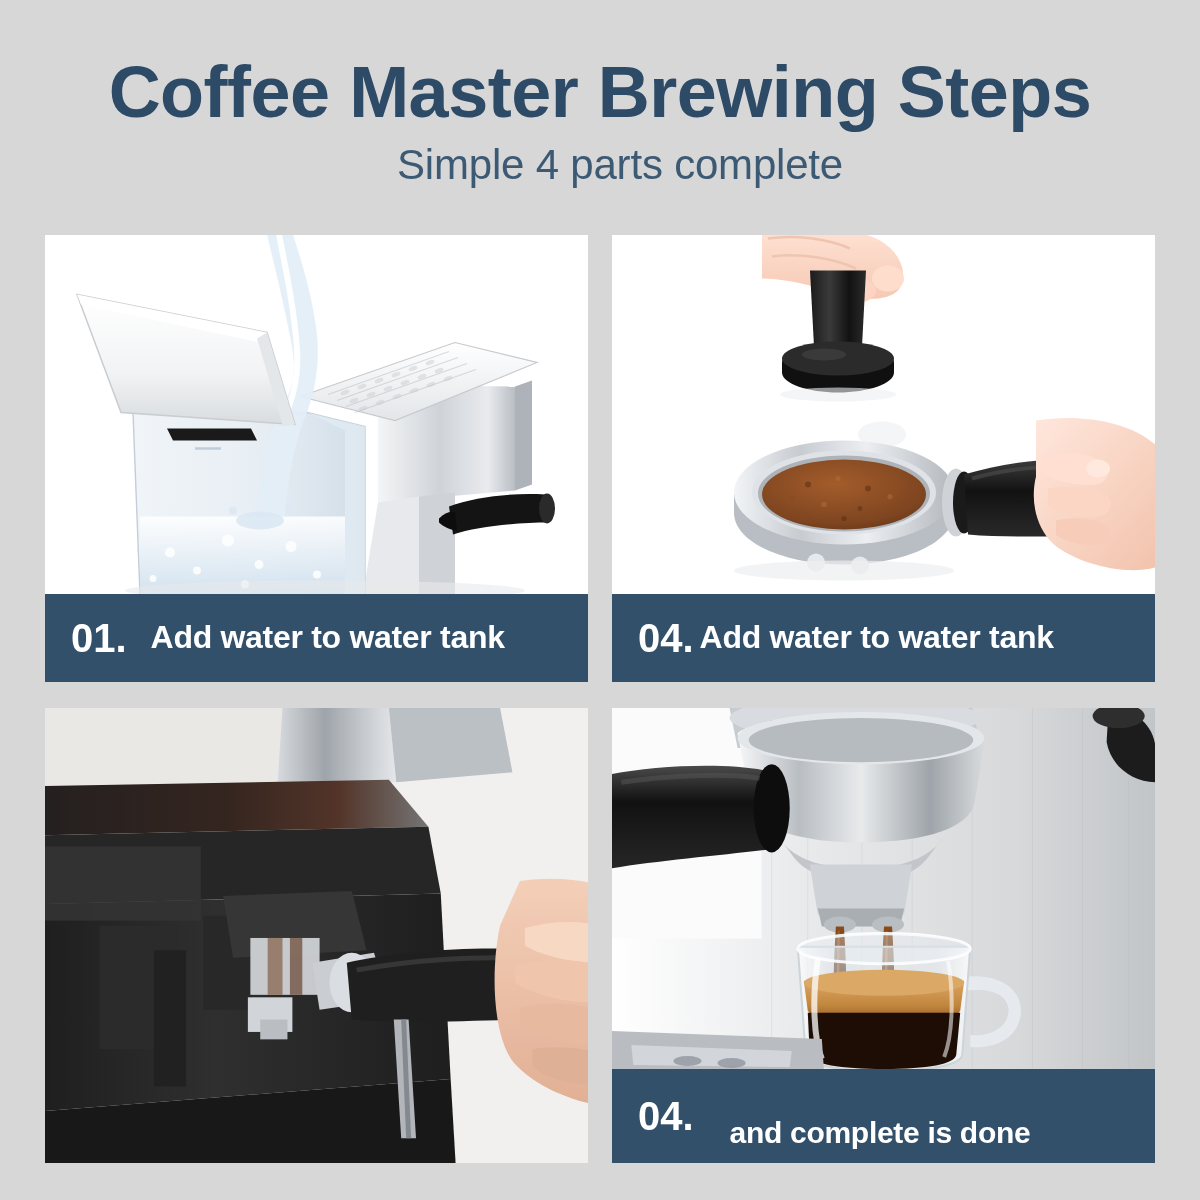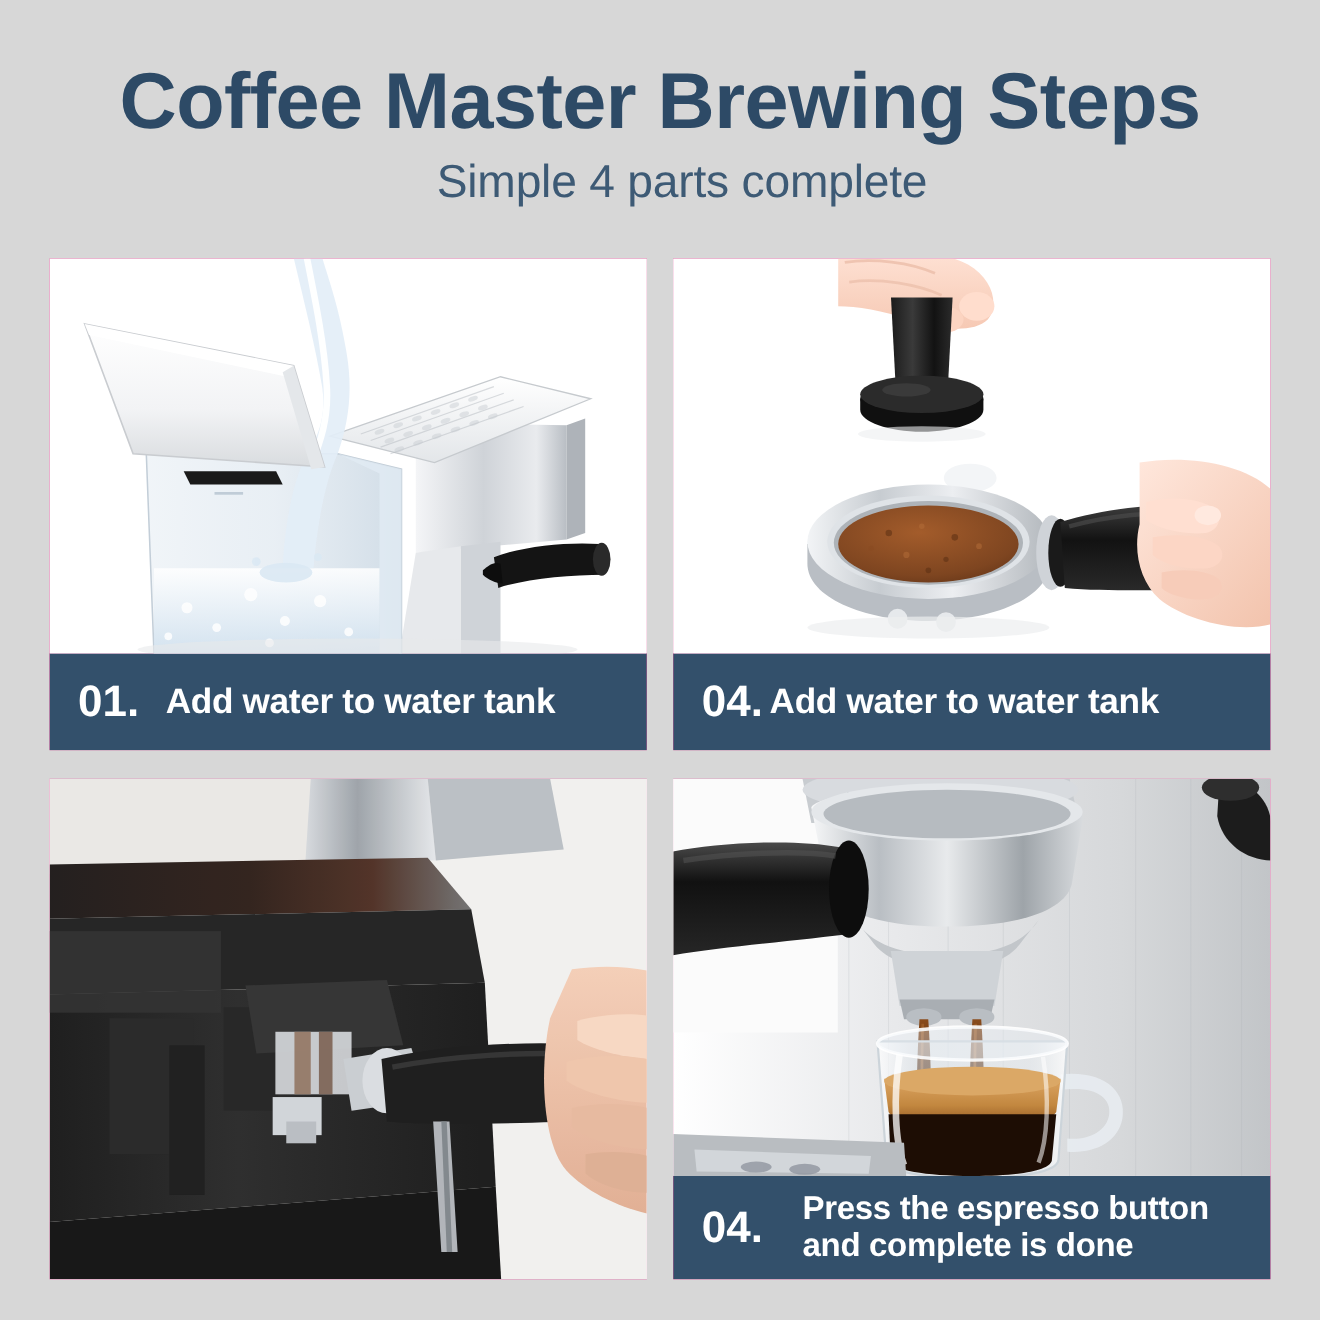--- a/index.html
+++ b/index.html
@@ -514,20 +514,20 @@
           <path d="M20 336 L180 342 L178 358 L22 356 Z" fill="#d2d6da"></path>
           <g fill="#9196a0" opacity="0.8">
             <ellipse cx="76" cy="352" rx="14" ry="5"></ellipse>
             <ellipse cx="120" cy="354" rx="14" ry="5"></ellipse>
           </g>
         </svg>
       </div>
       <div class="caption gap-xwide">
         <span class="cap-num">04.</span>
         <span class="cap-text two-line">
-          <span>Press the espresso button</span><br>
+          <br>
           <span>and complete is done</span>
         </span>
       </div>
     </div>
 
   </div>
 </div>
 
 </body></html>

